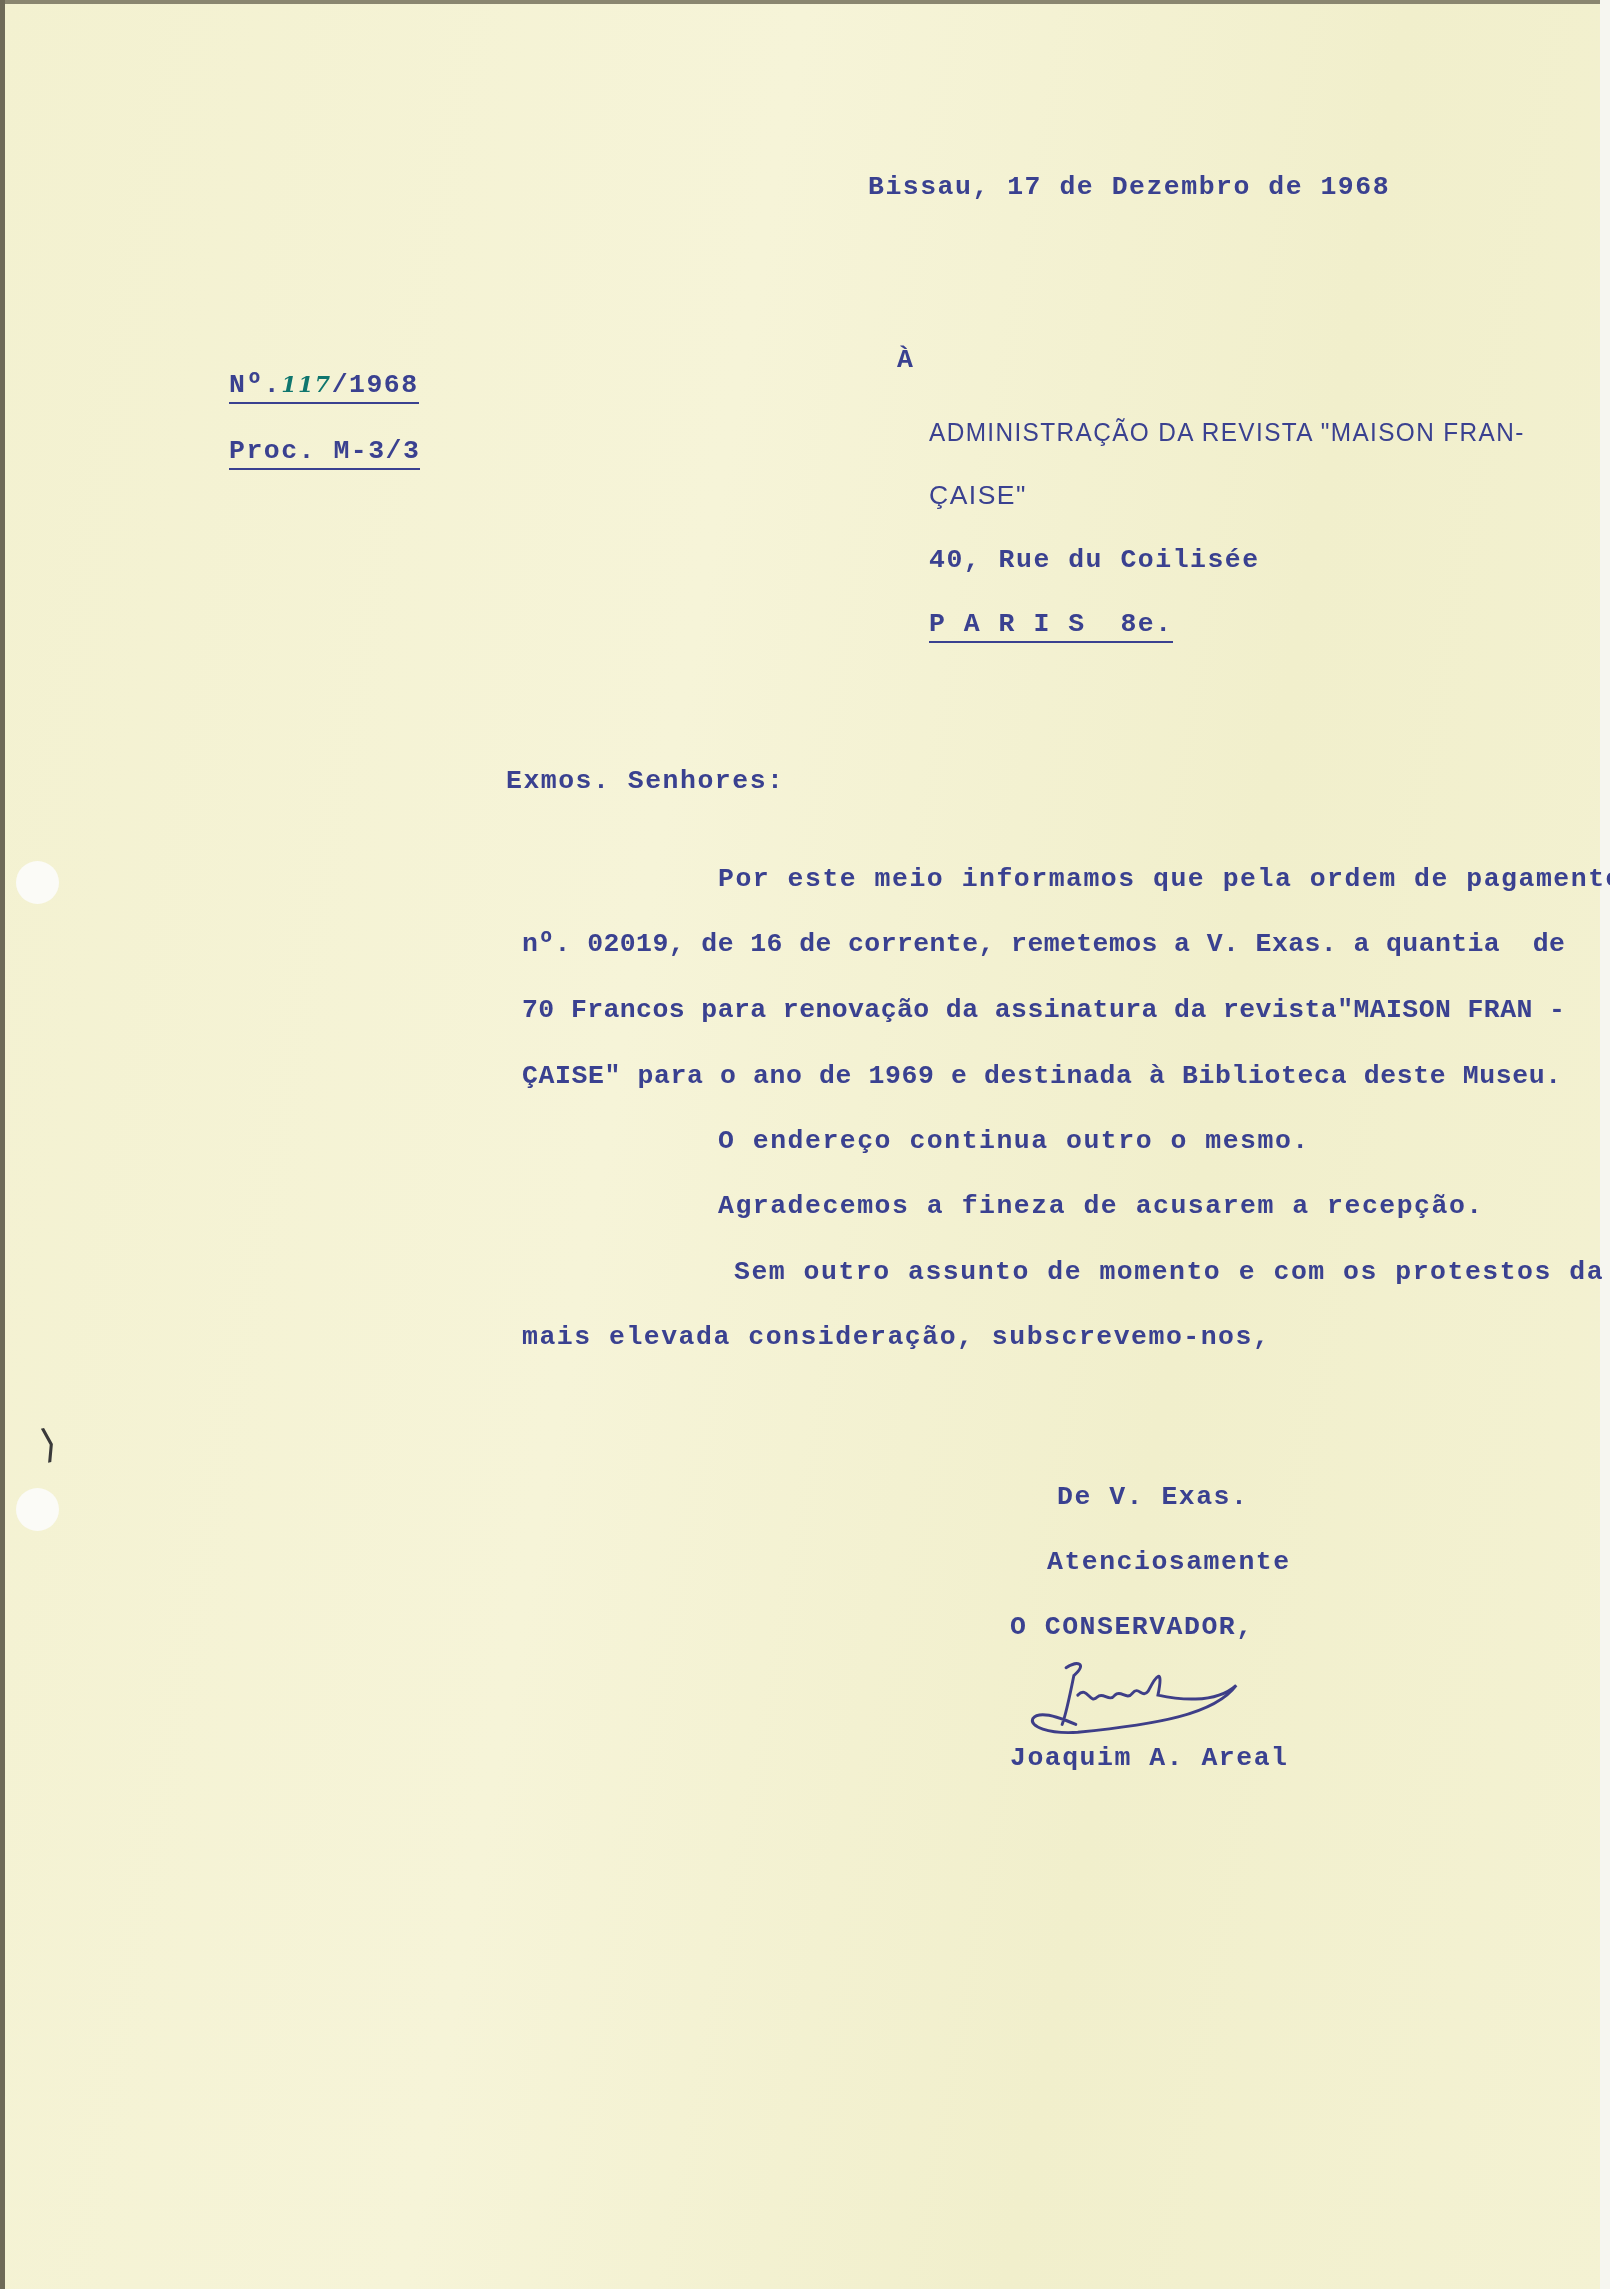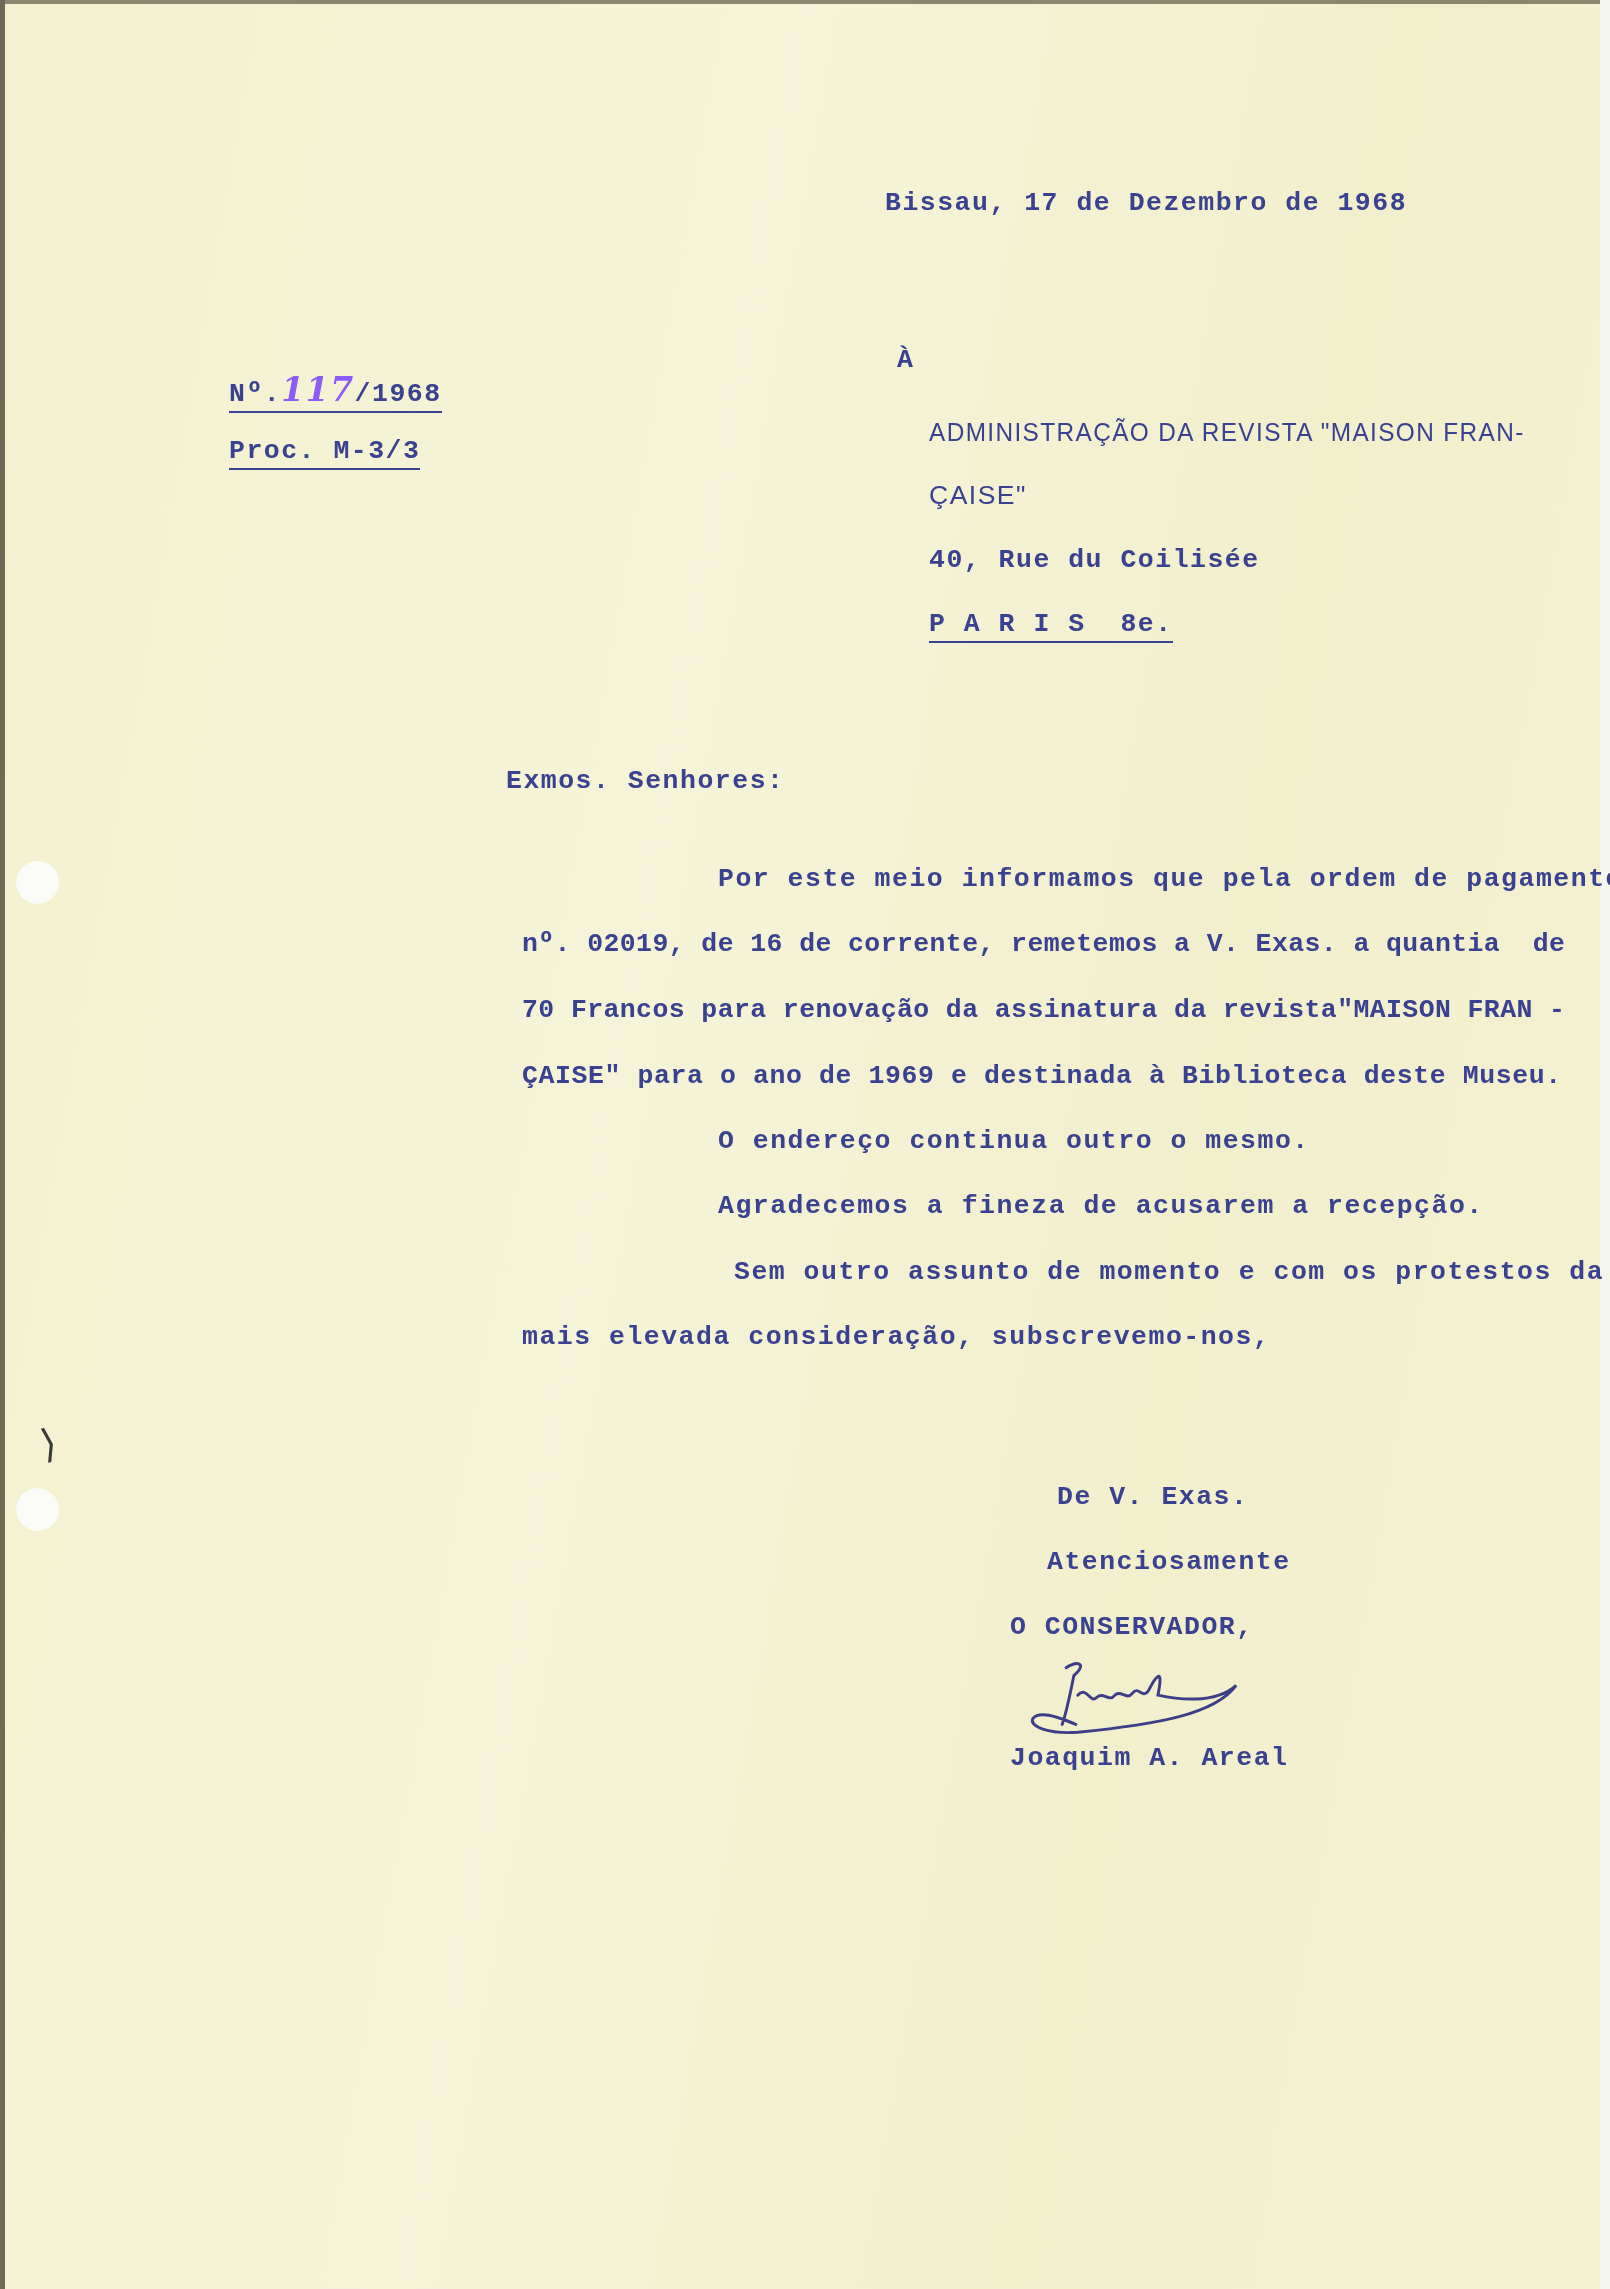--- a/index.html
+++ b/index.html
@@ -25,23 +25,23 @@
 <body>
 
 <div class="paper"></div>
 <div class="top-edge"></div>
 <div class="left-edge"></div>
 <div class="right-edge"></div>
 <div class="punch-hole" style="top:861px"></div>
 <div class="punch-hole" style="top:1488px"></div>
 <div class="mark" style="left:37px; top:1421px; font-size:39px; transform:rotate(-12deg);">⟩</div>
 
-<div class="ink" style="left:868px; top:188px;margin-left:17px;">Bissau, 17 de Dezembro de 1968</div>
+<div class="ink" style="left:868px; top:172px;">Bissau, 17 de Dezembro de 1968</div>
 
-<div class="ink u" style="left:229px; top:370px;"><span>Nº.</span><span style="font-family:'DejaVu Serif',serif; font-style:italic; color:#8b5cf6; font-size:33px;">117</span><span>/1968</span></div>
+<div class="ink u" style="left:229px; top:370px;"><span>Nº.</span><span style="font-family:'DejaVu Serif',serif; font-style:italic; color:#0f766e; font-size:22px;">117</span><span>/1968</span></div>
 <div class="ink u" style="left:229px; top:436px;font-family:Liberation Mono, monospace;">Proc. M-3/3</div>
 
 <div class="ink" style="left:897px; top:345px;">À</div>
 <div class="ink" style="left:929px; top:417px; font-weight:normal; font-family:'Liberation Sans Narrow','Liberation Sans',sans-serif; font-size:26.5px; transform:scaleX(0.92); transform-origin:left;">ADMINISTRAÇÃO DA REVISTA "MAISON FRAN-</div>
 <div class="ink" style="left:929px; top:480px; font-weight:normal; font-family:'Liberation Sans',sans-serif; font-size:26.5px;">ÇAISE"</div>
 <div class="ink" style="left:929px; top:545px;">40, Rue du Coilisée</div>
 <div class="ink u" style="left:929px; top:609px;">P A R I S  8e.</div>
 
 <div class="ink" style="left:506px; top:766px;">Exmos. Senhores:</div>
 

